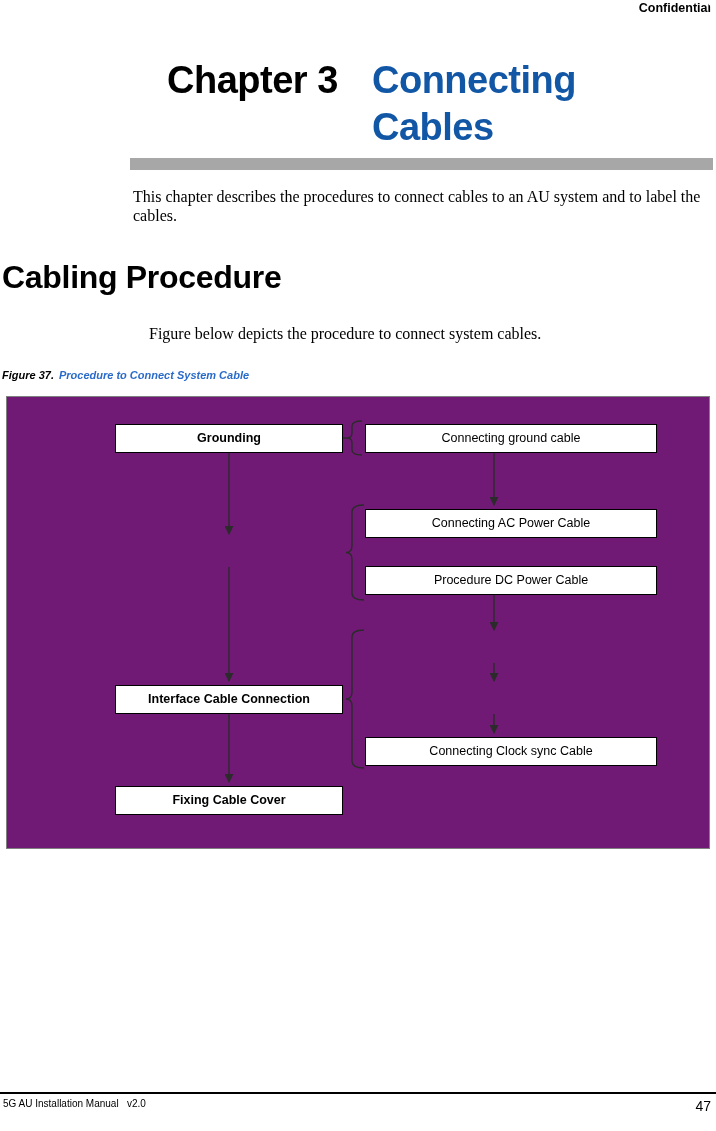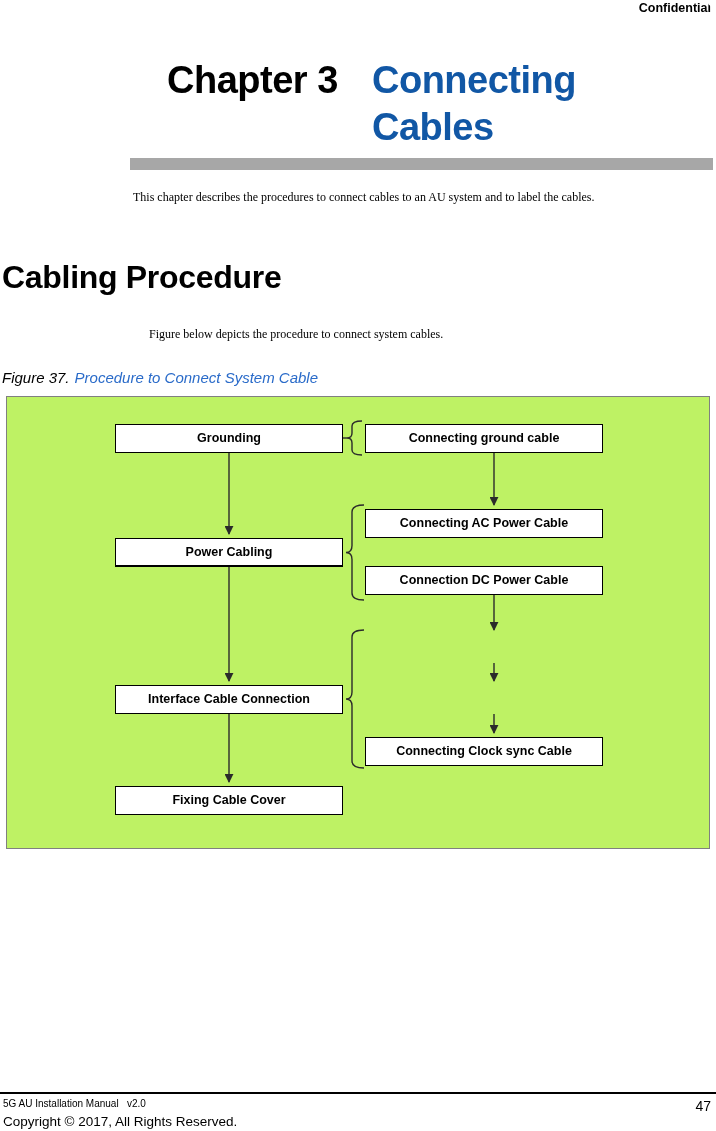--- a/index.html
+++ b/index.html
@@ -26,46 +26,46 @@
     position:absolute;left:234px;top:0;width:250px;
     font-size:38px;font-weight:bold;line-height:47px;letter-spacing:-0.5px;
     color:var(--chapter-blue);
   }
   .rule{
     position:absolute;left:130px;top:158px;width:583px;height:12px;
     background:var(--rule-gray);
   }
   .body{
     position:absolute;margin:0;
-    font-family:"Liberation Serif", serif;font-size:12px;line-height:18.5px;
+    font-family:"Liberation Serif", serif;font-size:16px;line-height:18.5px;
   }
   .intro{left:133px;top:188px;width:580px;}
   .fig-lead{left:133px;top:325px;width:580px;margin-left:16px;}
   .section-title{
     position:absolute;left:2px;top:259px;margin:0;
     font-size:32px;font-weight:bold;letter-spacing:-0.3px;
   }
   .caption{
     position:absolute;left:2px;top:369px;
-    font-size:15px;font-weight:normal;font-style:italic;
+    font-size:11px;font-weight:bold;font-style:italic;
   }
   .cap-label{color:#000;margin-right:5px;}
   .cap-title{color:var(--caption-blue);}
   .figure-box{
     position:absolute;left:6px;top:396px;width:704px;height:453px;
-    border:1px solid #808080;background:#bef264;
+    border:1px solid #808080;background:#701a75;
   }
   .overlay{position:absolute;left:0;top:0;width:704px;height:453px;}
   .fbox{
     position:absolute;height:29px;border:1px solid #000;background:#fff;
     display:flex;align-items:center;justify-content:center;
     font-size:12.5px;line-height:13px;text-align:center;
   }
   .fbox.left{left:108px;width:228px;font-weight:bold;}
-  .fbox.right{left:358px;width:238px;font-weight:bold;}
+  .fbox.right{left:358px;width:292px;}
   .thick-bottom{border-bottom-width:2px;}
   .thick-top{border-top-width:2px;}
   .footer-rule{position:absolute;left:0;top:1092px;width:716px;height:2px;background:#000;}
   .footer-text1{position:absolute;left:3px;top:1098px;font-size:10px;white-space:pre;}
   .pageno{position:absolute;right:5px;top:1098px;font-size:14px;}
   .footer-text2{position:absolute;left:3px;top:1114px;font-size:13.5px;}
 </style>
 </head>
 <body>
 
@@ -108,28 +108,26 @@
       </g>
       <g stroke="#2b2b2b" stroke-width="1.4" fill="none">
         <line x1="335" y1="41" x2="340" y2="41"></line>
         <path d="M355,24 Q345,24 345,29 L345,36 Q345,41 340,41 Q345,41 345,46 L345,53 Q345,58 355,58"></path>
         <path d="M357,108 Q345,108 345,115 L345,148.5 Q345,155.5 339,155.5 Q345,155.5 345,162.5 L345,196 Q345,203 357,203"></path>
         <path d="M357,233 Q345,233 345,240 L345,295 Q345,302 339,302 Q345,302 345,309 L345,364 Q345,371 357,371"></path>
       </g>
     </svg>
 
     <div class="fbox left" style="top:27px">Grounding</div>
-    <div class="fbox left thick-bottom" style="top:141px">Power Cabling</div>
     <div class="fbox left" style="top:288px">Interface Cable Connection</div>
     <div class="fbox left" style="top:389px">Fixing Cable Cover</div>
 
     <div class="fbox right" style="top:27px">Connecting ground cable</div>
     <div class="fbox right" style="top:112px">Connecting AC Power Cable</div>
-    <div class="fbox right" style="top:169px">Connection DC Power Cable</div>
+    <div class="fbox right" style="top:169px">Procedure DC Power Cable</div>
     <div class="fbox right" style="top:340px">Connecting Clock sync Cable</div>
   </div>
 
   <div class="footer-rule"></div>
   <div class="footer-text1">5G AU Installation Manual   v2.0</div>
   <div class="pageno">47</div>
-  <div class="footer-text2">Copyright © 2017, All Rights Reserved.</div>
 
 </div>
 
 </body></html>

